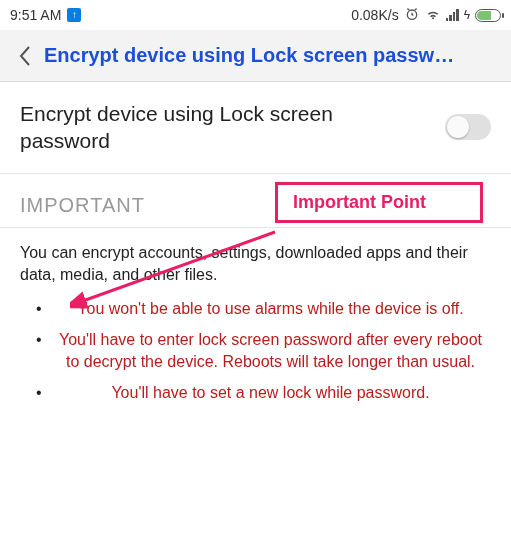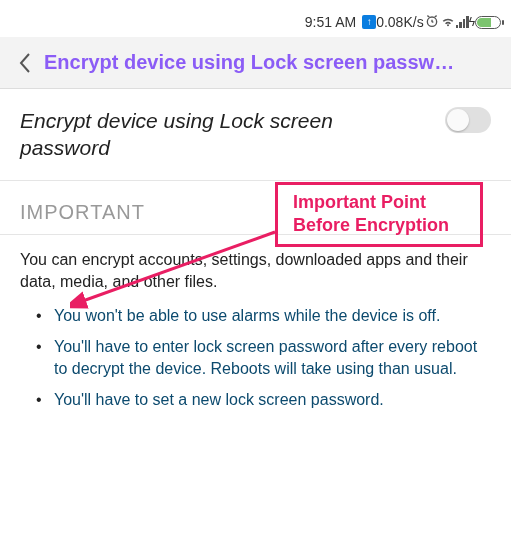--- a/index.html
+++ b/index.html
@@ -7,30 +7,29 @@
       width: 511px;
       height: 534px;
       font-family: -apple-system, "Helvetica Neue", Arial, sans-serif;
       background: #fff;
       position: relative;
       color: #333;
     }
     .status-bar {
       display: flex;
       align-items: center;
-      justify-content: flex-end;
+      justify-content: space-between;
       height: 30px;
       padding: 0 10px;
       font-size: 14px;
       color: #333;
       font-weight: 500;
-      margin-top: 7px;
     }
     .status-left { display: flex; align-items: center; gap: 6px; }
-    .status-right { display: flex; align-items: center; }
+    .status-right { display: flex; align-items: center; gap: 5px; }
     .upload-icon {
       width: 14px; height: 14px; background: #0a7de0;
       border-radius: 2px; display: inline-flex;
       align-items: center; justify-content: center;
       color: #fff; font-size: 10px; line-height: 1;
     }
     .battery {
       width: 26px; height: 13px; border: 1.3px solid #555;
       border-radius: 7px; position: relative;
       display: inline-block;
@@ -52,33 +51,32 @@
       border-bottom: 1px solid #ddd;
     }
     .back-chevron {
       width: 30px; height: 30px;
       display: flex; align-items: center; justify-content: center;
       cursor: pointer;
     }
     .header-title {
       font-size: 20px;
       font-weight: 600;
-      color: #8b5cf6;
+      color: #1d4ed8;
       white-space: nowrap;
       overflow: hidden;
       text-overflow: ellipsis;
       max-width: 430px;
       padding-left: 4px;
     }
     .toggle-row {
       display: flex;
-      align-items: flex-start;
+      align-items: center;
       justify-content: space-between;
       padding: 18px 20px 18px 20px;
-      font-style: italic;
     }
     .toggle-label {
       font-size: 21px;
       color: #222;
       max-width: 380px;
       line-height: 1.3;
     }
     .toggle {
       width: 46px; height: 26px;
       background: #e0e0e0;
@@ -103,25 +101,26 @@
       padding: 14px 20px 8px 20px;
       font-size: 16px;
       color: #222;
       line-height: 1.4;
     }
     .bullets {
       padding: 4px 24px 0 54px;
     }
     .bullets li {
       font-size: 16px;
-      color: #0c4a6e;
+      color: #b91c1c;
       line-height: 1.4;
       margin-bottom: 8px;
       list-style: none;
       position: relative;
+      text-align: center;
     }
     .bullets li::before {
       content: "•";
       position: absolute;
       left: -18px;
       top: 0;
       color: #222;
     }
     .annot-box {
       position: absolute;
@@ -196,27 +195,26 @@
 </div>
 <div class="divider"></div>
 
 <div class="section-label">IMPORTANT</div>
 <div class="divider"></div>
 
 <div class="para">You can encrypt accounts, settings, downloaded apps and their data, media, and other files.</div>
 
 <ul class="bullets">
   <li>You won't be able to use alarms while the device is off.</li>
-  <li>You'll have to enter lock screen password after every reboot to decrypt the device. Reboots will take using than usual.</li>
-  <li>You'll have to set a new lock screen password.</li>
+  <li>You'll have to enter lock screen password after every reboot to decrypt the device. Reboots will take longer than usual.</li>
+  <li>You'll have to set a new lock while password.</li>
 </ul>
 
 <div class="annot-box" style="left:275px; top:182px; width:208px;">
   <span>Important Point</span><br>
-  <span>Before Encryption</span>
 </div>
 <svg class="annot-arrow" style="left:70px; top:230px;" width="210" height="80" viewBox="0 0 210 80">
   <defs>
     <marker id="ah" markerWidth="10" markerHeight="10" refX="2" refY="3" orient="auto">
       <path d="M0,0 L0,6 L8,3 z" fill="#e91e63"></path>
     </marker>
   </defs>
   <line x1="205" y1="2" x2="10" y2="72" stroke="#e91e63" stroke-width="3" marker-end="url(#ah)"></line>
 </svg>
 

